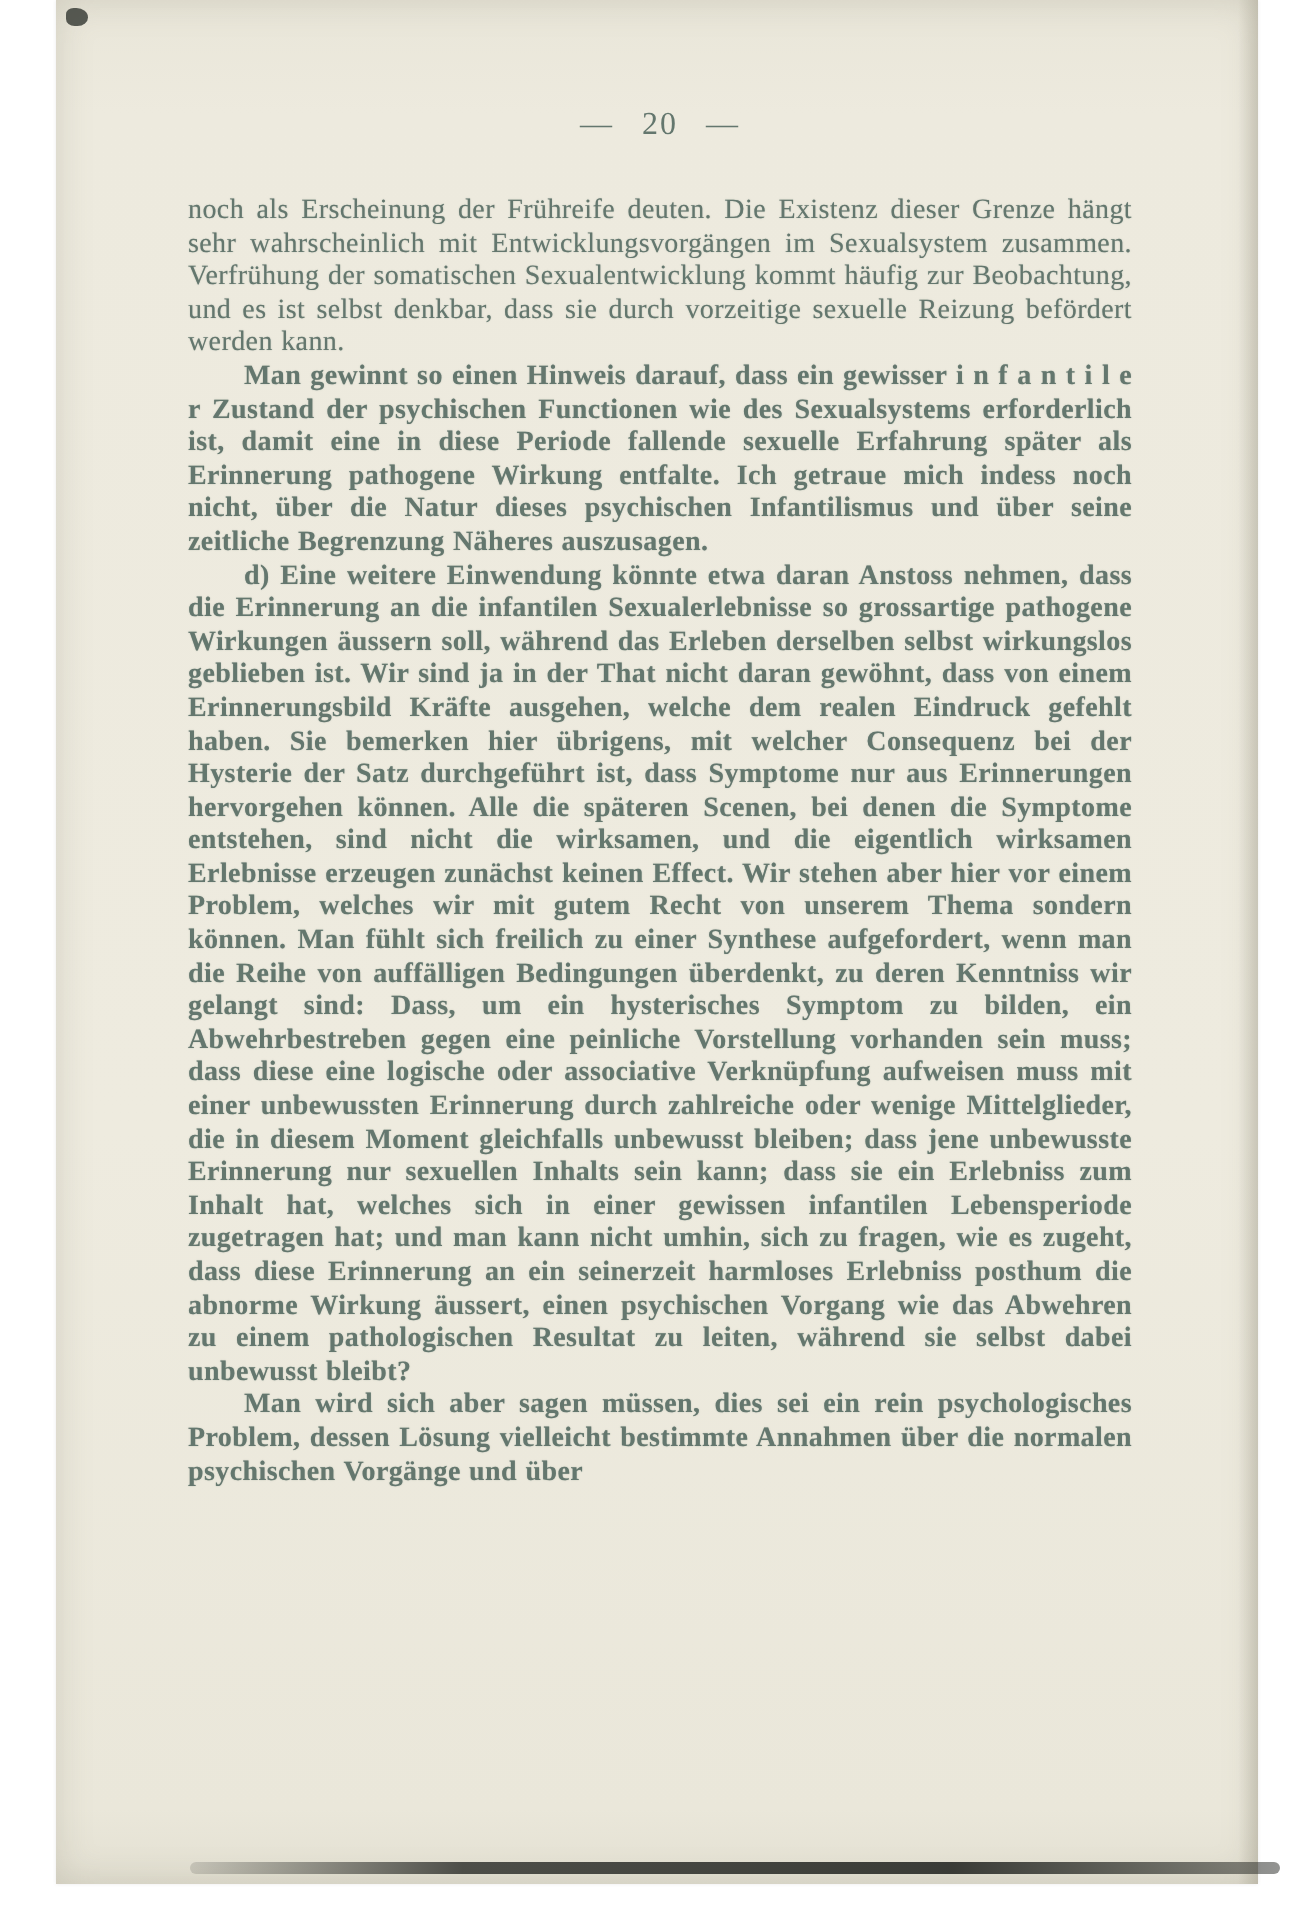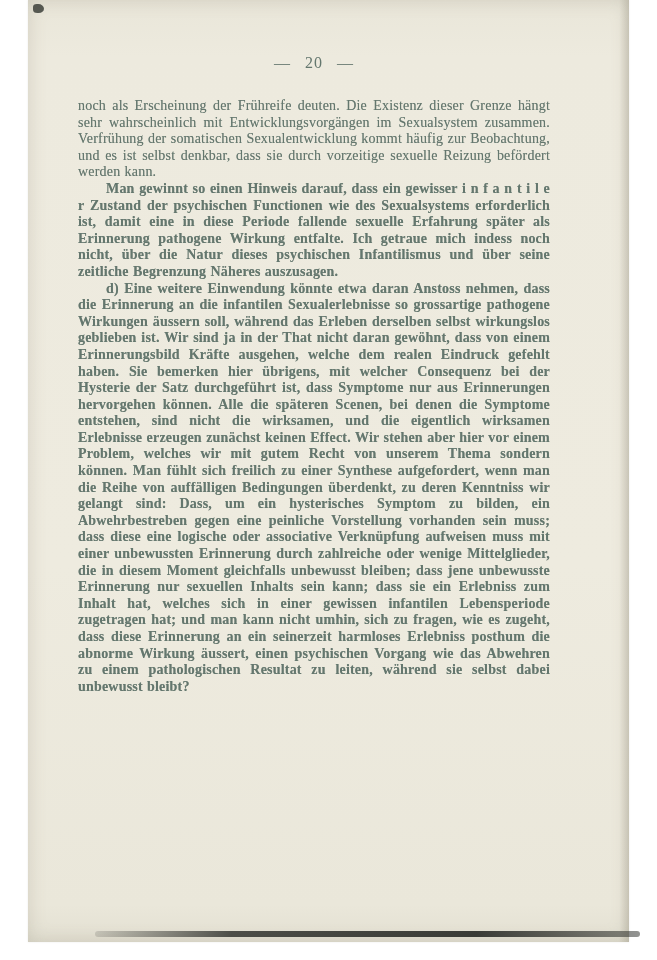--- a/index.html
+++ b/index.html
@@ -20,21 +20,21 @@
     left: 28px;
     top: 0;
     width: 601px;
     height: 942px;
     background:
       linear-gradient(180deg, #e9e6d9 0%, #edeade 6%, #eeebdf 60%, #eae7da 96%, #e3e0d2 100%);
     box-shadow: inset 0 0 18px rgba(120,115,95,0.22), 0 0 2px rgba(0,0,0,0.08);
   }
   .page-inner {
     position: absolute;
-    left: 50px;
+    left: 66px;
     top: 54px;
     width: 472px;
   }
   .page-header {
     text-align: center;
     color: #64776e;
     font-size: 16px;
     margin-bottom: 26px;
     letter-spacing: 1px;
   }
@@ -91,18 +91,19 @@
   <div class="book-page">
     <div class="artifact-right-shade"></div>
     <div class="page-inner">
       <div class="page-header">
         <span class="dash">—</span><span>20</span><span class="dash">—</span>
       </div>
       <div class="text-block">
         <p class="noindent">noch als Erscheinung der Frühreife deuten. Die Existenz dieser Grenze hängt sehr wahrscheinlich mit Entwicklungsvorgängen im Sexualsystem zusammen. Verfrühung der somatischen Sexualentwicklung kommt häufig zur Beobachtung, und es ist selbst denkbar, dass sie durch vorzeitige sexuelle Reizung befördert werden kann.</p>
         <p class="indent">Man gewinnt so einen Hinweis darauf, dass ein gewisser i n f a n t i l e r Zustand der psychischen Functionen wie des Sexualsystems erforderlich ist, damit eine in diese Periode fallende sexuelle Erfahrung später als Erinnerung pathogene Wirkung entfalte. Ich getraue mich indess noch nicht, über die Natur dieses psychischen Infantilismus und über seine zeitliche Begrenzung Näheres auszusagen.</p>
         <p class="indent">d) Eine weitere Einwendung könnte etwa daran Anstoss nehmen, dass die Erinnerung an die infantilen Sexualerlebnisse so grossartige pathogene Wirkungen äussern soll, während das Erleben derselben selbst wirkungslos geblieben ist. Wir sind ja in der That nicht daran gewöhnt, dass von einem Erinnerungsbild Kräfte ausgehen, welche dem realen Eindruck gefehlt haben. Sie bemerken hier übrigens, mit welcher Consequenz bei der Hysterie der Satz durchgeführt ist, dass Symptome nur aus Erinnerungen hervorgehen können. Alle die späteren Scenen, bei denen die Symptome entstehen, sind nicht die wirksamen, und die eigentlich wirksamen Erlebnisse erzeugen zunächst keinen Effect. Wir stehen aber hier vor einem Problem, welches wir mit gutem Recht von unserem Thema sondern können. Man fühlt sich freilich zu einer Synthese aufgefordert, wenn man die Reihe von auffälligen Bedingungen überdenkt, zu deren Kenntniss wir gelangt sind: Dass, um ein hysterisches Symptom zu bilden, ein Abwehrbestreben gegen eine peinliche Vorstellung vorhanden sein muss; dass diese eine logische oder associative Verknüpfung aufweisen muss mit einer unbewussten Erinnerung durch zahlreiche oder wenige Mittelglieder, die in diesem Moment gleichfalls unbewusst bleiben; dass jene unbewusste Erinnerung nur sexuellen Inhalts sein kann; dass sie ein Erlebniss zum Inhalt hat, welches sich in einer gewissen infantilen Lebensperiode zugetragen hat; und man kann nicht umhin, sich zu fragen, wie es zugeht, dass diese Erinnerung an ein seinerzeit harmloses Erlebniss posthum die abnorme Wirkung äussert, einen psychischen Vorgang wie das Abwehren zu einem pathologischen Resultat zu leiten, während sie selbst dabei unbewusst bleibt?</p>
+        <p class="indent">Man wird sich aber sagen müssen, dies sei ein rein psychologisches Problem, dessen Lösung vielleicht bestimmte Annahmen über die normalen psychischen Vorgänge und über</p>
       </div>
     </div>
   </div>
   <div class="artifact-speck"></div>
   <div class="artifact-bottom-edge"></div>
 </div>
 
 </body></html>

